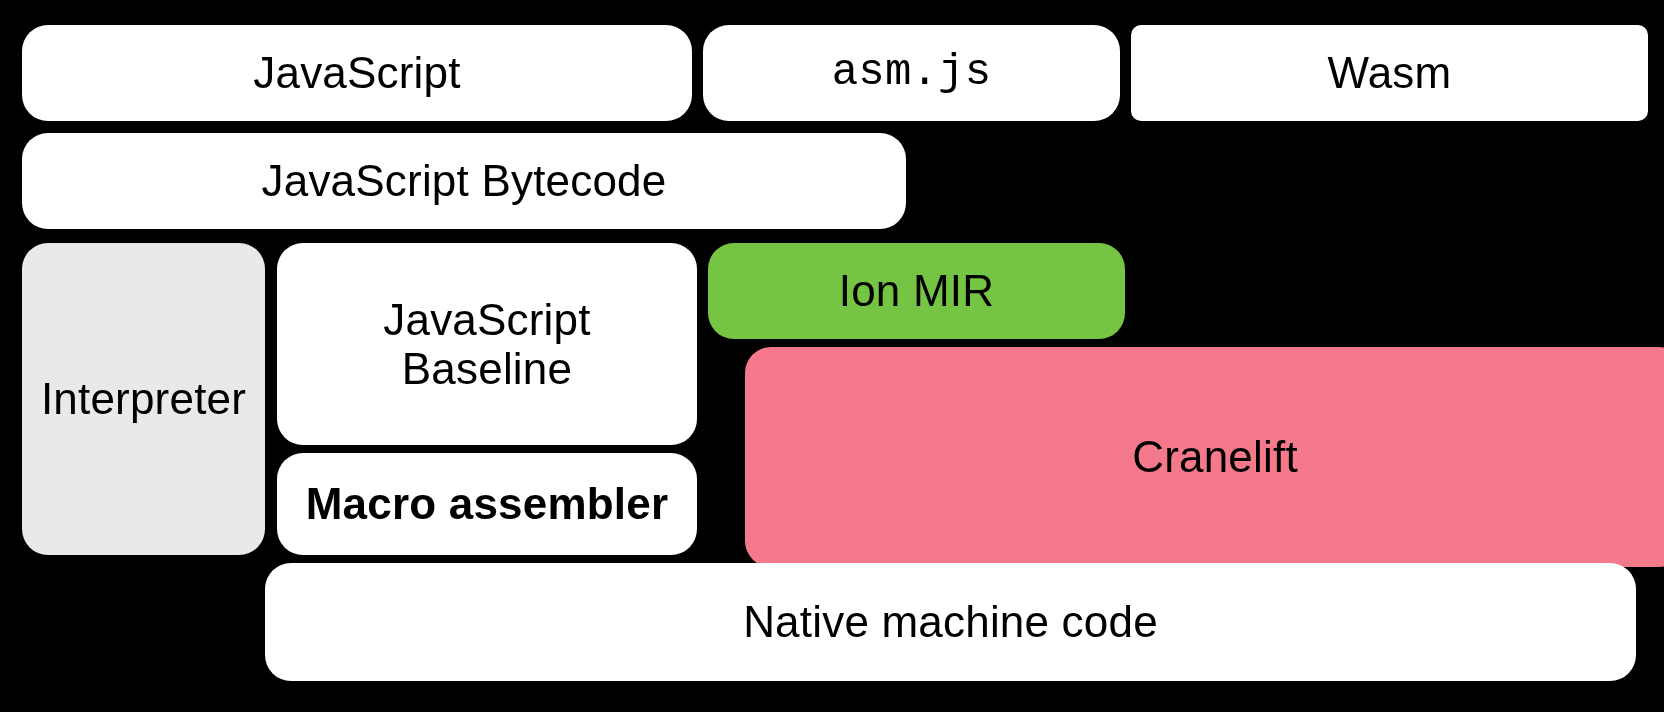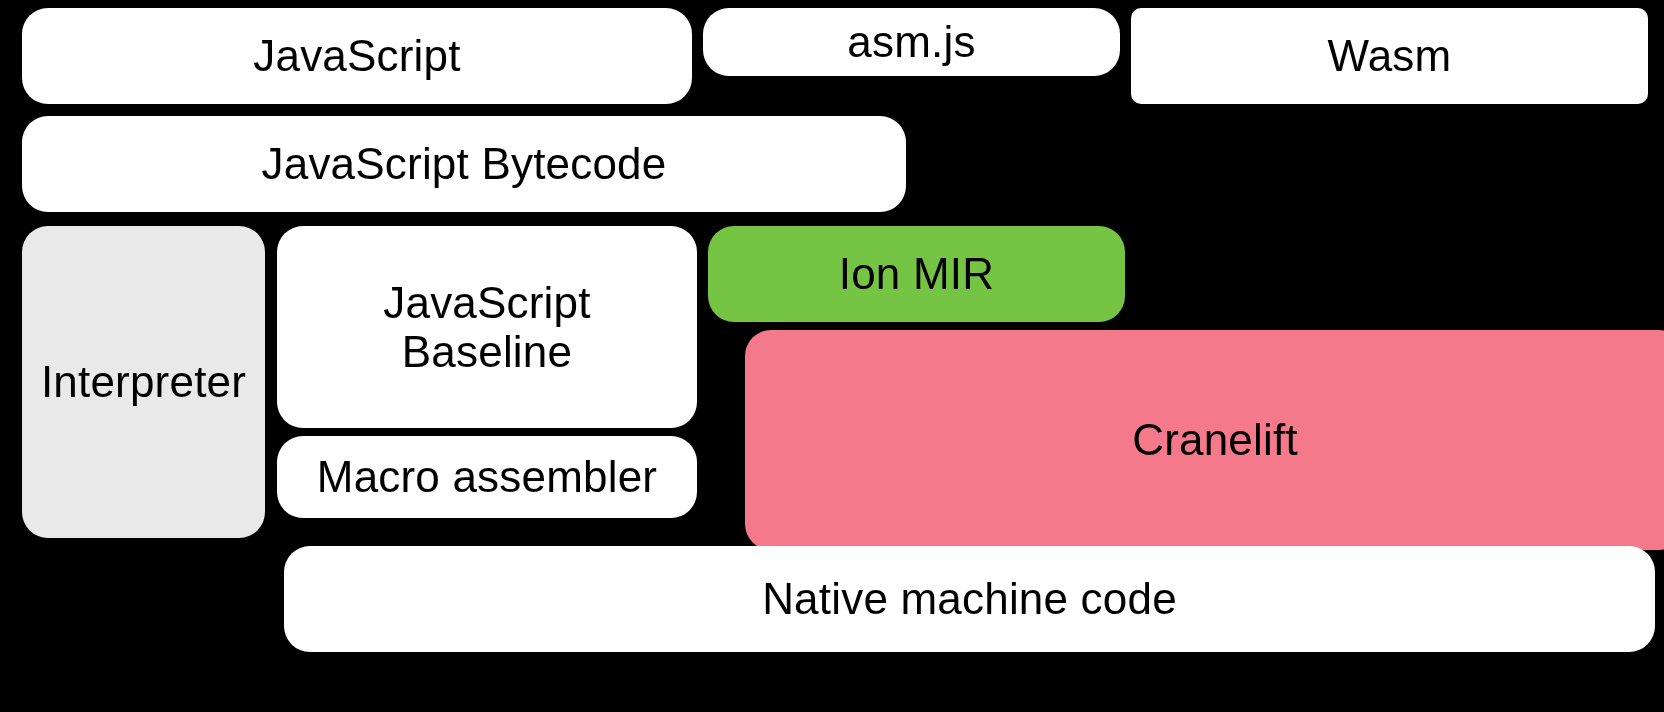--- a/index.html
+++ b/index.html
@@ -26,43 +26,44 @@
     text-align: center;
     border-radius: 26px;
     background: #ffffff;
     color: #000000;
     font-size: 44px;
     font-weight: 400;
     line-height: 1.12;
     letter-spacing: 0.2px;
     white-space: pre-line;
     user-select: none;
+    margin-top: 17px;
   }
   .node.gray   { background: #e9e9e9; text-align: right; }
   .node.green  { background: #76c443; }
   .node.pink   { background: #f4798b; }
 
   
   #node-javascript        { left: 22px;   top: 8px;   width: 670px; height: 96px;  }
-  #node-asmjs             { left: 703px;  top: 8px;   width: 417px; height: 68px;  }
+  #node-asmjs             { left: 703px;  top: 8px;   width: 417px; height: 96px; font-family: Liberation Mono, monospace;  }
   #node-wasm              { left: 1131px; top: 8px;   width: 517px; height: 96px; border-radius: 10px;  }
 
   
   #node-js-bytecode       { left: 22px;   top: 116px; width: 884px; height: 96px;  }
   #node-baldrmonkey       { left: 920px;  top: 116px; width: 414px; height: 96px;  }
 
   
   #node-interpreter       { left: 22px;   top: 226px; width: 243px; height: 312px; }
   #node-js-baseline       { left: 277px;  top: 226px; width: 420px; height: 202px; }
-  #node-macro-assembler   { left: 277px;  top: 436px; width: 420px; height: 82px; }
+  #node-macro-assembler   { left: 277px;  top: 436px; width: 420px; height: 102px; font-weight: bold; }
   #node-ion-mir           { left: 708px;  top: 226px; width: 417px; height: 96px;  }
   #node-cranelift         { left: 745px;  top: 330px; width: 940px; height: 220px; }
 
   
-  #node-native-code       { left: 284px;  top: 546px; width: 1371px; height: 106px; }
+  #node-native-code       { left: 265px;  top: 546px; width: 1371px; height: 118px; }
 </style>
 </head>
 <body>
 
 <div id="diagram-canvas">
 
   <div class="node" id="node-javascript">JavaScript</div>
 
   <div class="node" id="node-asmjs">asm.js</div>
 

